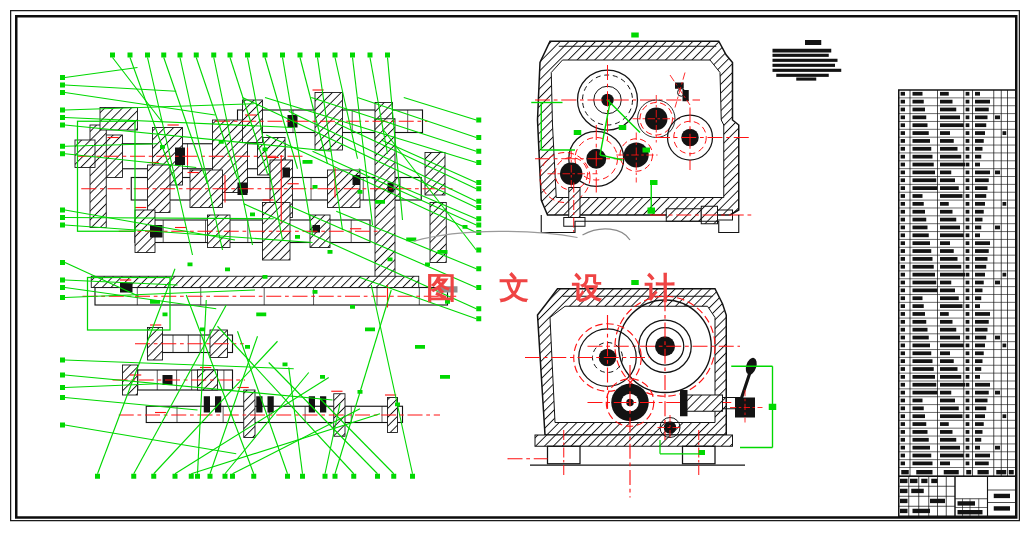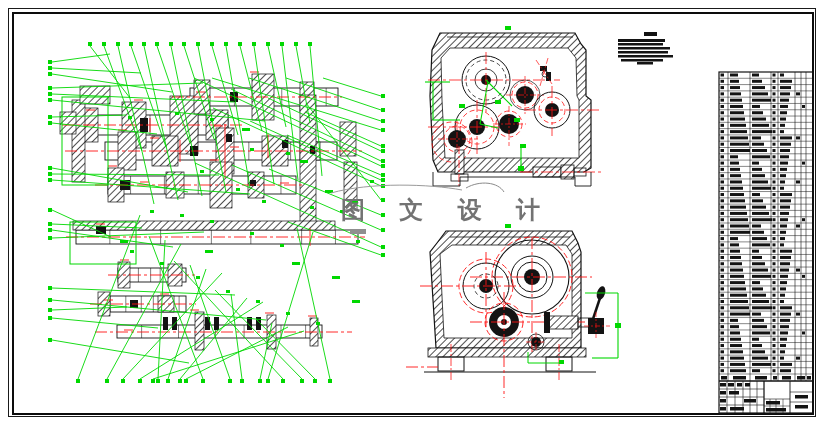--- a/index.html
+++ b/index.html
@@ -817,14 +817,14 @@
         <rect x="795" y="395" width="13" height="3.5" fill="#131313"></rect>
         <rect x="795" y="405" width="13" height="3.5" fill="#131313"></rect>
       </g>
     <g id="g-wmdeco">
         <path d="M331,193 C370,182 430,184 462,190" fill="none" stroke="#9a9a9a" stroke-width="1"></path>
         <path d="M466,188 C480,180 498,182 504,192" fill="none" stroke="#8a8a8a" stroke-width="1"></path>
         <rect x="350" y="229" width="16" height="5" fill="#8f8f8f"></rect>
       </g>
   </svg>
 
-  <div class="watermark" style="color: #737373;">图 文 设 计</div>
+  <div class="watermark" style="color: #ef4444; margin-top: 20px;">图 文 设 计</div>
 </div>
 
 </body></html>

